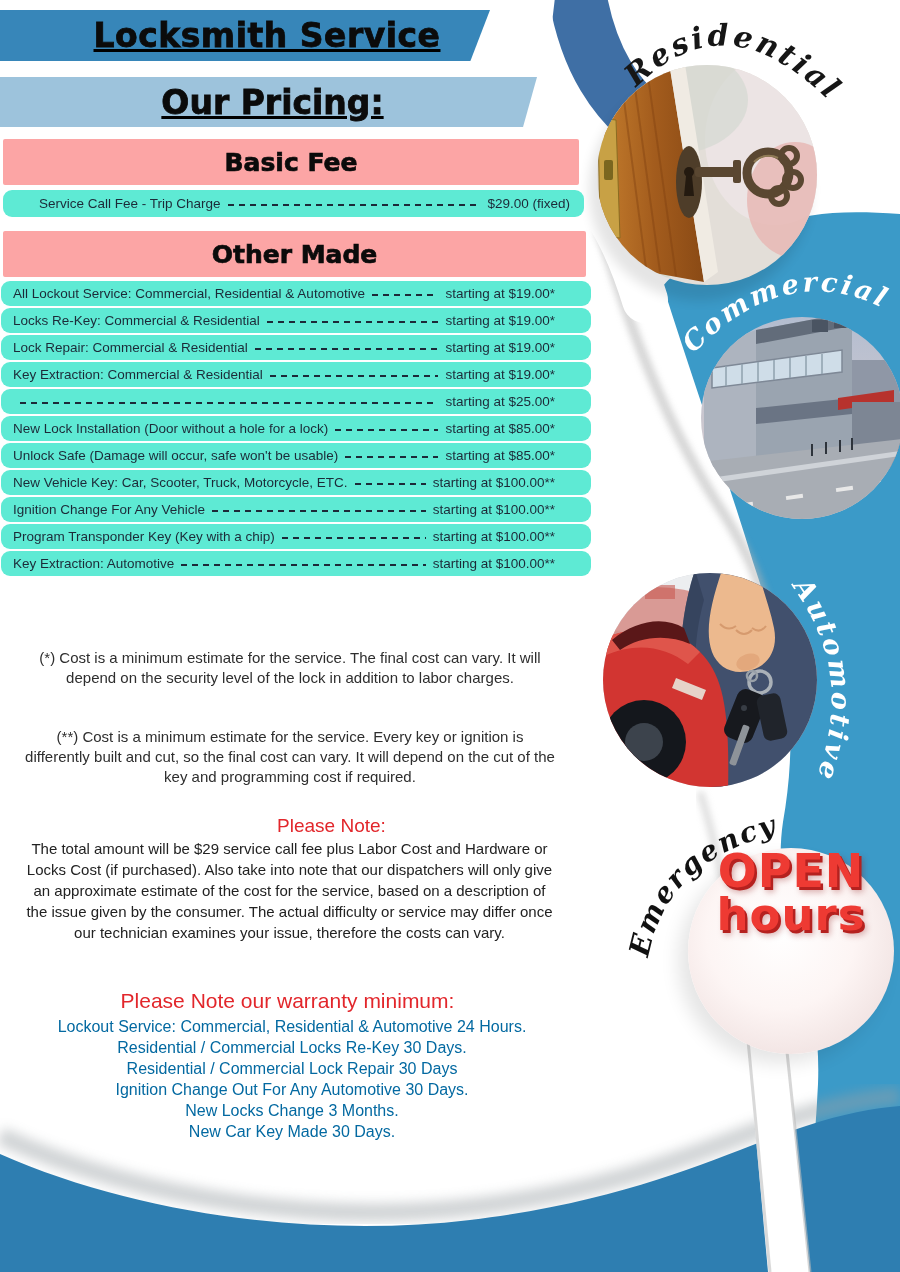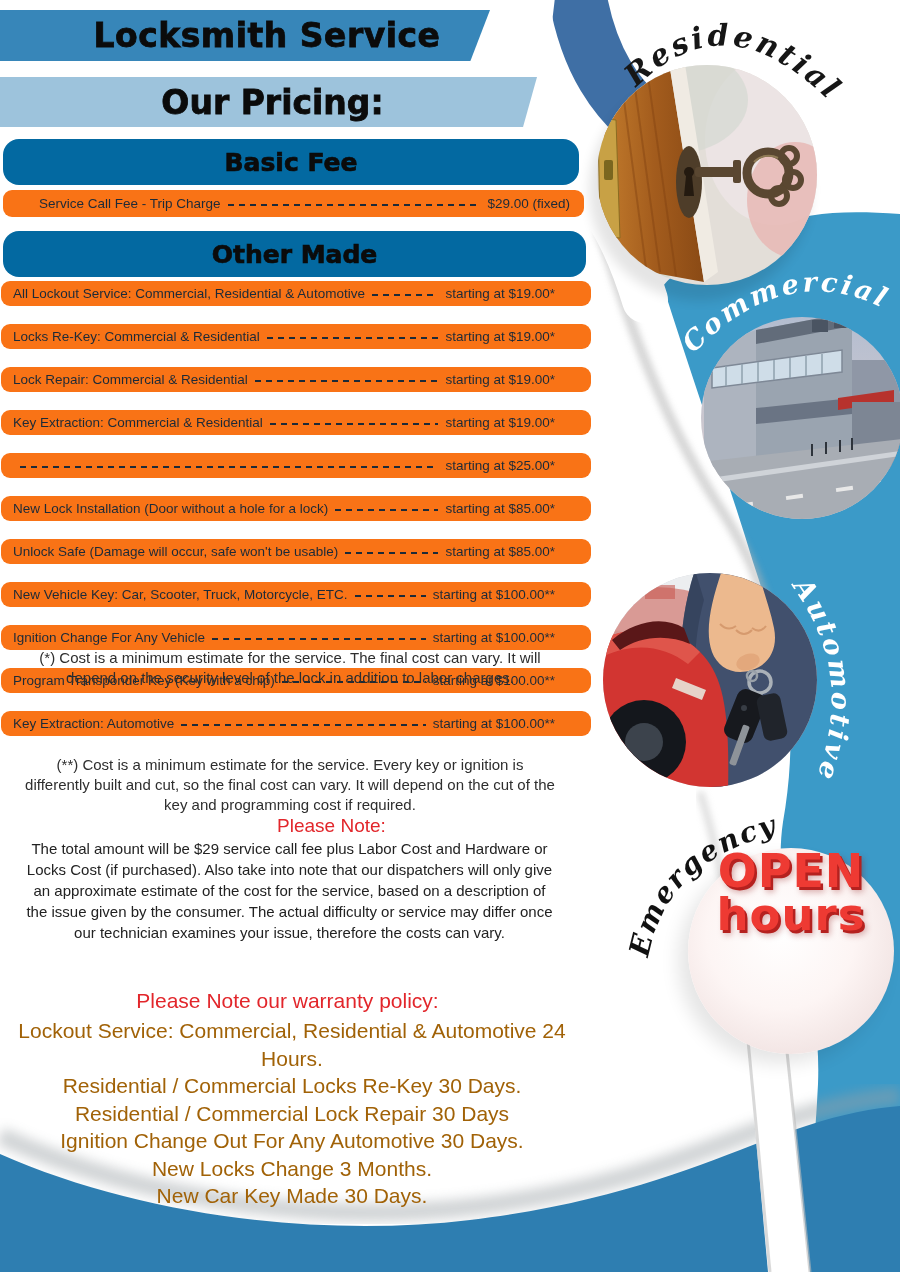--- a/index.html
+++ b/index.html
@@ -4,21 +4,21 @@
 <style>
   html,body{margin:0;padding:0;background:#888;}
   .page{
     position:relative;width:900px;height:1272px;margin:0 auto;
     background:#ffffff;overflow:hidden;
     font-family:"Liberation Sans","DejaVu Sans",sans-serif;
   }
   .bg-art{position:absolute;left:0;top:0;z-index:0;}
 
   
-  .band{position:absolute;display:flex;align-items:center;z-index:1;}
+  .band{position:absolute;display:flex;align-items:center;z-index:1;text-decoration:underline;}
   .band-title{
     left:0;top:10px;width:490px;height:51px;background:#3786b9;
     clip-path:polygon(0 0,100% 0,96% 100%,0 100%);
     justify-content:center;padding-left:44px;box-sizing:border-box;
   }
   .band-title span{
     font-size:33px;font-weight:bold;color:#0b0b0b;letter-spacing:.5px;
     -webkit-text-stroke:.8px #0b0b0b;font-family:"DejaVu Sans",sans-serif;
   }
   .band-subtitle{
@@ -26,57 +26,57 @@
     clip-path:polygon(0 0,100% 0,97.4% 100%,0 100%);
     justify-content:center;padding-left:8px;box-sizing:border-box;
   }
   .band-subtitle span{
     font-size:33px;font-weight:bold;color:#0b0b0b;
     -webkit-text-stroke:.8px #0b0b0b;font-family:"DejaVu Sans",sans-serif;
   }
 
   
   .panel{
-    position:absolute;z-index:1;background:#0369a1;border-radius:16px;
+    position:absolute;z-index:1;background:#fca5a5;border-radius:2px;
     display:flex;align-items:center;justify-content:center;
   }
   .panel span{
     font-size:25px;font-weight:bold;color:#0b0b0b;
     -webkit-text-stroke:.7px #0b0b0b;font-family:"DejaVu Sans",sans-serif;
   }
   .panel-basic{left:3px;top:139px;width:576px;height:46px;}
   .panel-other{left:3px;top:231px;width:583px;height:46px;}
 
   
   .fee-list{position:absolute;z-index:1;}
   .fee-list.basic{left:3px;top:190px;width:581px;}
   .fee-list.other{left:1px;top:281px;width:590px;}
   .fee-row{
-    display:flex;align-items:center;background:#f97316;border-radius:9px;
-    height:25px;margin-bottom:18px;box-sizing:border-box;
+    display:flex;align-items:center;background:#5eead4;border-radius:9px;
+    height:25px;margin-bottom:2px;box-sizing:border-box;
     font-size:13.5px;color:#1c2a38;white-space:nowrap;text-align:right;
   }
   .fee-list.basic .fee-row{height:27px;padding:0 14px 0 36px;}
   .fee-list.other .fee-row{padding:0 36px 0 12px;}
   .fee-leader{
     flex:1;height:2px;margin:3px 7px 0 7px;align-self:center;
     background:repeating-linear-gradient(to right,#1c2a38 0 6px,transparent 6px 11px);
   }
   .fee-label,.fee-price{flex:none;}
 
   
   .note{position:absolute;z-index:1;text-align:center;color:#2e2e2e;}
   .footnote1{left:30px;top:648px;width:520px;font-size:15px;line-height:1.34;}
-  .footnote2{left:25px;top:727px;width:530px;font-size:15px;line-height:1.34;margin-top:28px;}
+  .footnote2{left:25px;top:727px;width:530px;font-size:15px;line-height:1.34;}
   .red-head{position:absolute;z-index:1;width:575px;left:0;text-align:center;color:#e2262b;}
   .note-head{top:815px;font-size:19px;margin-left:44px;}
   .note-body{left:22px;top:838px;width:535px;font-size:15px;line-height:1.40;color:#222;}
   .warranty-head{top:989px;font-size:21px;}
   .warranty-list{position:absolute;z-index:1;left:0;top:1017px;width:575px;text-align:center;}
-  .warranty-line{font-size:21px;line-height:1.31;color:#a16207;margin-left:9px;}
+  .warranty-line{font-size:16px;line-height:1.31;color:#0369a1;margin-left:9px;}
 
   
   .emergency-circle{
     position:absolute;z-index:2;left:688px;top:848px;width:206px;height:206px;
     border-radius:50%;
     background:radial-gradient(circle at 45% 42%,#ffffff 0%,#fdf5f4 45%,#f3e6e5 72%,#ecebec 100%);
     box-shadow:-10px 10px 18px rgba(0,0,0,.10);
     display:flex;flex-direction:column;align-items:center;justify-content:flex-start;
   }
   .open-word{
@@ -337,21 +337,21 @@
       <span class="fee-price">starting at $100.00**</span>
     </div>
   </div>
 
   <div class="note footnote1">(*) Cost is a minimum estimate for the service. The final cost can vary. It will depend on the security level of the lock in addition to labor charges.</div>
   <div class="note footnote2">(**) Cost is a minimum estimate for the service. Every key or ignition is differently built and cut, so the final cost can vary. It will depend on the cut of the key and programming cost if required.</div>
 
   <div class="red-head note-head">Please Note:</div>
   <div class="note note-body">The total amount will be $29 service call fee plus Labor Cost and Hardware or Locks Cost (if purchased). Also take into note that our dispatchers will only give an approximate estimate of the cost for the service, based on a description of the issue given by the consumer. The actual difficulty or service may differ once our technician examines your issue, therefore the costs can vary.</div>
 
-  <div class="red-head warranty-head">Please Note our warranty policy:</div>
+  <div class="red-head warranty-head">Please Note our warranty minimum:</div>
   <div class="warranty-list">
       <div class="warranty-line">Lockout Service: Commercial, Residential &amp; Automotive 24 Hours.</div>
       <div class="warranty-line">Residential / Commercial Locks Re-Key 30 Days.</div>
       <div class="warranty-line">Residential / Commercial Lock Repair 30 Days</div>
       <div class="warranty-line">Ignition Change Out For Any Automotive 30 Days.</div>
       <div class="warranty-line">New Locks Change 3 Months.</div>
       <div class="warranty-line">New Car Key Made 30 Days.</div>
     </div>
 
   <div class="emergency-circle">

